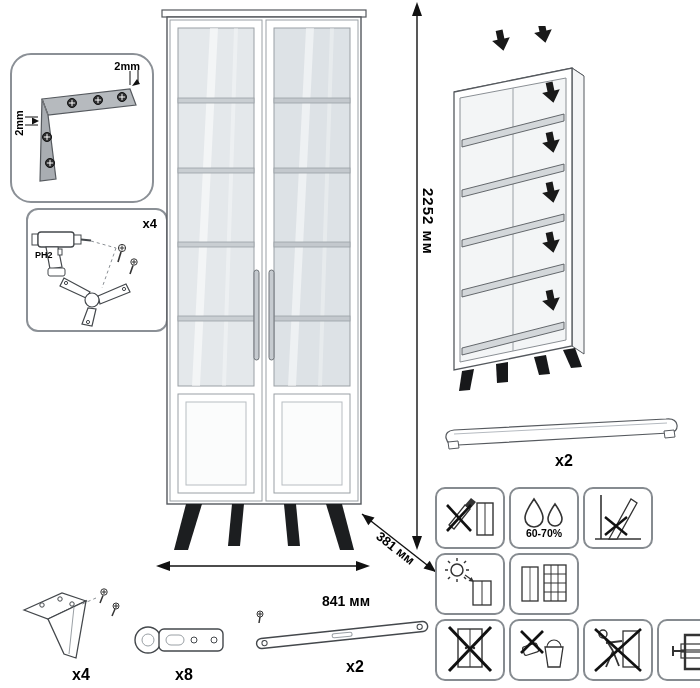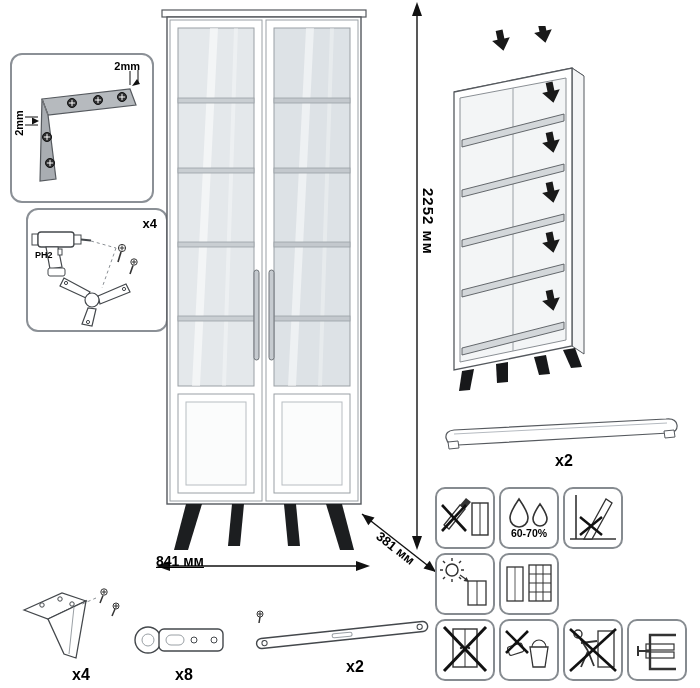--- a/index.html
+++ b/index.html
@@ -6,37 +6,37 @@
   body{font-family:"Liberation Sans","DejaVu Sans",sans-serif;color:#000;}
   #sheet{position:relative;width:700px;height:688px;background:#fff;overflow:hidden;}
   .abs{position:absolute;}
   .box{position:absolute;border:2px solid #8b9096;border-radius:12px;background:#fff;box-sizing:border-box;}
   .dim-label{font-weight:bold;font-size:14px;white-space:nowrap;}
   .v-label{writing-mode:vertical-rl;font-weight:bold;font-size:15px;letter-spacing:1px;white-space:nowrap;}
   .depth-label{transform:rotate(38deg);transform-origin:left center;font-weight:bold;font-size:13px;white-space:nowrap;}
   .count-label{font-weight:bold;font-size:16px;white-space:nowrap;}
   .icon-grid{position:absolute;left:435px;top:487px;}
   .icon-row{display:flex;gap:4px;margin-bottom:4px;}
-  .icon-cell{width:60px;height:62px;border:2px solid #868b90;border-radius:10px;background:#fff;box-sizing:border-box;display:flex;flex-direction:column;align-items:center;justify-content:center;overflow:hidden;}
+  .icon-cell{width:70px;height:62px;border:2px solid #868b90;border-radius:10px;background:#fff;box-sizing:border-box;display:flex;flex-direction:column;align-items:center;justify-content:center;overflow:hidden;}
   .icon-text{font-weight:bold;font-size:10.5px;line-height:1.1;white-space:nowrap;}
   .icon-text.small{font-size:8.5px;}
   .icon-text.top{margin-bottom:1px;}
   svg{display:block;}
   .corner-dim-top{position:absolute;right:12px;top:5px;font-weight:bold;font-size:11px;}
   .corner-dim-left{position:absolute;left:-6px;top:62px;transform:rotate(-90deg);transform-origin:center;font-weight:bold;font-size:11px;}
   .x4-drill{position:absolute;right:9px;top:6px;font-weight:bold;font-size:13px;}
   .ph2{position:absolute;left:7px;top:40px;font-weight:bold;font-size:9px;}
   .x20{position:absolute;right:7px;top:31px;font-weight:bold;font-size:15px;}
 </style>
 </head>
 <body>
 
 <div id="sheet">
 
-  <div class="box" style="left:10px;top:53px;width:144px;height:150px;">
+  <div class="box" style="left:10px;top:53px;width:144px;height:150px;border-radius:21px;">
     <svg width="140" height="146" viewBox="0 0 140 146">
       <polygon points="30,44 118,34 124,50 36,60" fill="#b6babe" stroke="#55595e" stroke-width="1.2"></polygon>
       <polygon points="30,44 36,60 44,124 28,126" fill="#a9adb2" stroke="#55595e" stroke-width="1.2"></polygon>
       <line x1="30" y1="44" x2="36" y2="60" stroke="#77797c"></line>
       <g>
         <circle cx="60" cy="48" r="4.5" fill="#2e2f31" stroke="#111"></circle>
         <line x1="56.8" y1="48" x2="63.2" y2="48" stroke="#fff" stroke-width="1"></line>
           <line x1="60" y1="44.8" x2="60" y2="51.2" stroke="#fff" stroke-width="1"></line>
         <circle cx="86" cy="45" r="4.5" fill="#2e2f31" stroke="#111"></circle>
         <line x1="82.8" y1="45" x2="89.2" y2="45" stroke="#fff" stroke-width="1"></line>
@@ -141,21 +141,21 @@
     <polygon points="12,0 7,14 17,14" fill="#111"></polygon>
     <polygon points="12,548 7,534 17,534" fill="#111"></polygon>
   </svg>
   <span class="abs v-label" style="left:420px;top:188px;">2252 мм</span>
 
   <svg class="abs" style="left:156px;top:558px;" width="214" height="16" viewBox="0 0 214 16">
     <line x1="6" y1="8" x2="208" y2="8" stroke="#111" stroke-width="1.4"></line>
     <polygon points="0,8 14,3 14,13" fill="#111"></polygon>
     <polygon points="214,8 200,3 200,13" fill="#111"></polygon>
   </svg>
-  <div class="abs dim-label" style="left:156px;top:553px;width:214px;text-align:left;text-decoration:underline;">841 мм</div>
+  <div class="abs dim-label" style="left:156px;top:593px;width:214px;text-align:right;">841 мм</div>
 
   <svg class="abs" style="left:356px;top:498px;" width="92" height="88" viewBox="0 0 92 88">
     <line x1="6" y1="16" x2="80" y2="74" stroke="#111" stroke-width="1.4"></line>
     <polygon points="6,16 12.3,27.3 18.5,19.5" fill="#111"></polygon>
     <polygon points="80,74 67.5,70.5 73.7,62.7" fill="#111"></polygon>
   </svg>
   <span class="abs depth-label" style="left:378px;top:527px;">381 мм</span>
 
   <div class="abs" style="left:432px;top:26px;">
     <svg width="172" height="372" viewBox="0 -14 172 372">

